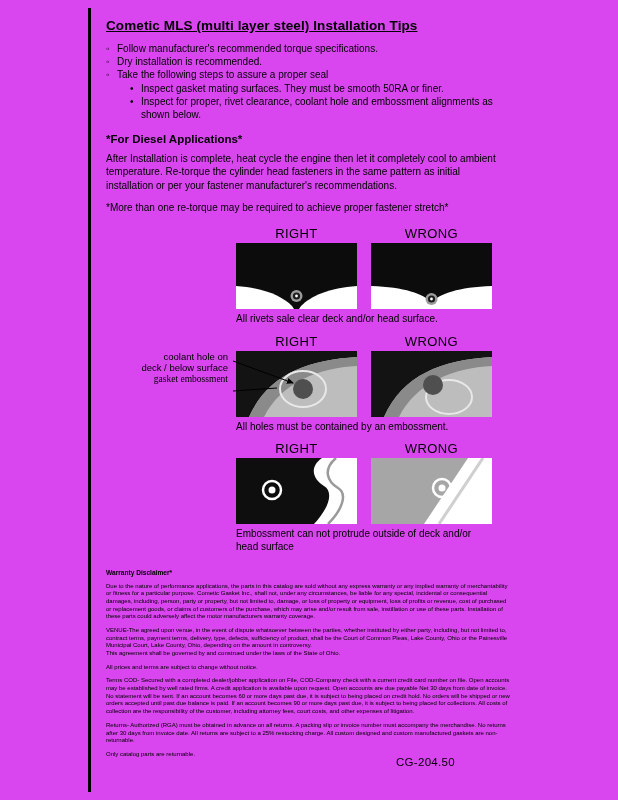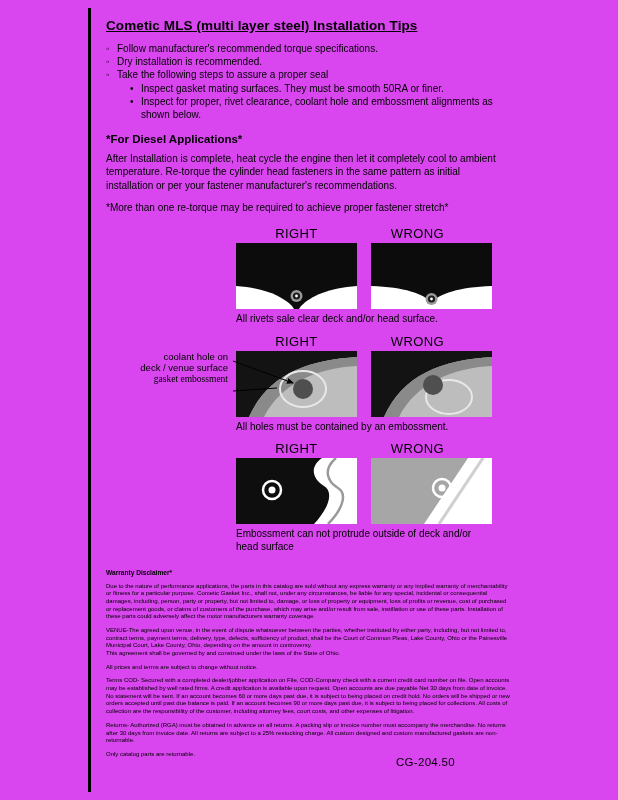--- a/index.html
+++ b/index.html
@@ -20,21 +20,21 @@
   ul.subtips { list-style:none; margin-left:13px; }
   ul.subtips > li { padding-left:11px; position:relative; }
   ul.subtips > li::before { content:"•"; position:absolute; left:0; top:0; font-size:10px; }
 
   .diesel-heading { font-size:11.5px; font-weight:bold; margin:12px 0 7px; }
   .para { font-size:10px; line-height:1.33; margin-bottom:9px; width:404px; }
   .note { margin-bottom:12px; }
 
   .figures { margin-left:130px; width:260px; }
   .fig-block { position:relative; margin-bottom:8px; }
-  .fig-labels { display:flex; width:256px; margin-bottom:2px; }
+  .fig-labels { display:flex; gap:14px; width:256px; margin-bottom:2px; }
   .fig-label { width:121px; text-align:center; font-size:13px; letter-spacing:.4px; }
   .fig-panels { display:flex; gap:14px; }
   .panel { width:121px; height:66px; display:block; }
   .fig-caption { font-size:10px; margin-top:4px; line-height:1.25; width:240px; }
 
   .side-label { position:absolute; left:-130px; width:122px; text-align:right; font-size:9.5px; line-height:1.2; }
   .side-label-coolant { top:17px; }
   .side-label-emboss  { top:40px;font-family:Liberation Serif, serif; }
   .side-label span { display:block; }
   .row2-overlay { position:absolute; left:-130px; top:0; width:386px; height:100px; pointer-events:none; }
@@ -94,21 +94,21 @@
             <circle cx="60.5" cy="56" r="3.6" fill="#1b1b1b"></circle>
             <circle cx="60.5" cy="56" r="1.4" fill="#ffffff"></circle>
           </svg>
         </div>
         <p class="fig-caption">All rivets sale clear deck and/or head surface.</p>
       </div>
 
       <div class="fig-block">
         <div class="side-label side-label-coolant">
           <span>coolant hole on</span>
-          <span>deck / venue surface</span>
+          <span>deck / below surface</span>
         </div>
         <div class="side-label side-label-emboss">
           <span>gasket embossment</span>
         </div>
         <svg class="row2-overlay" viewBox="0 0 386 100">
           <defs>
             <marker id="ah" markerWidth="8" markerHeight="8" refX="6" refY="3" orient="auto">
               <path d="M0,0 L7,3 L0,6 Z" fill="#000"></path>
             </marker>
           </defs>

